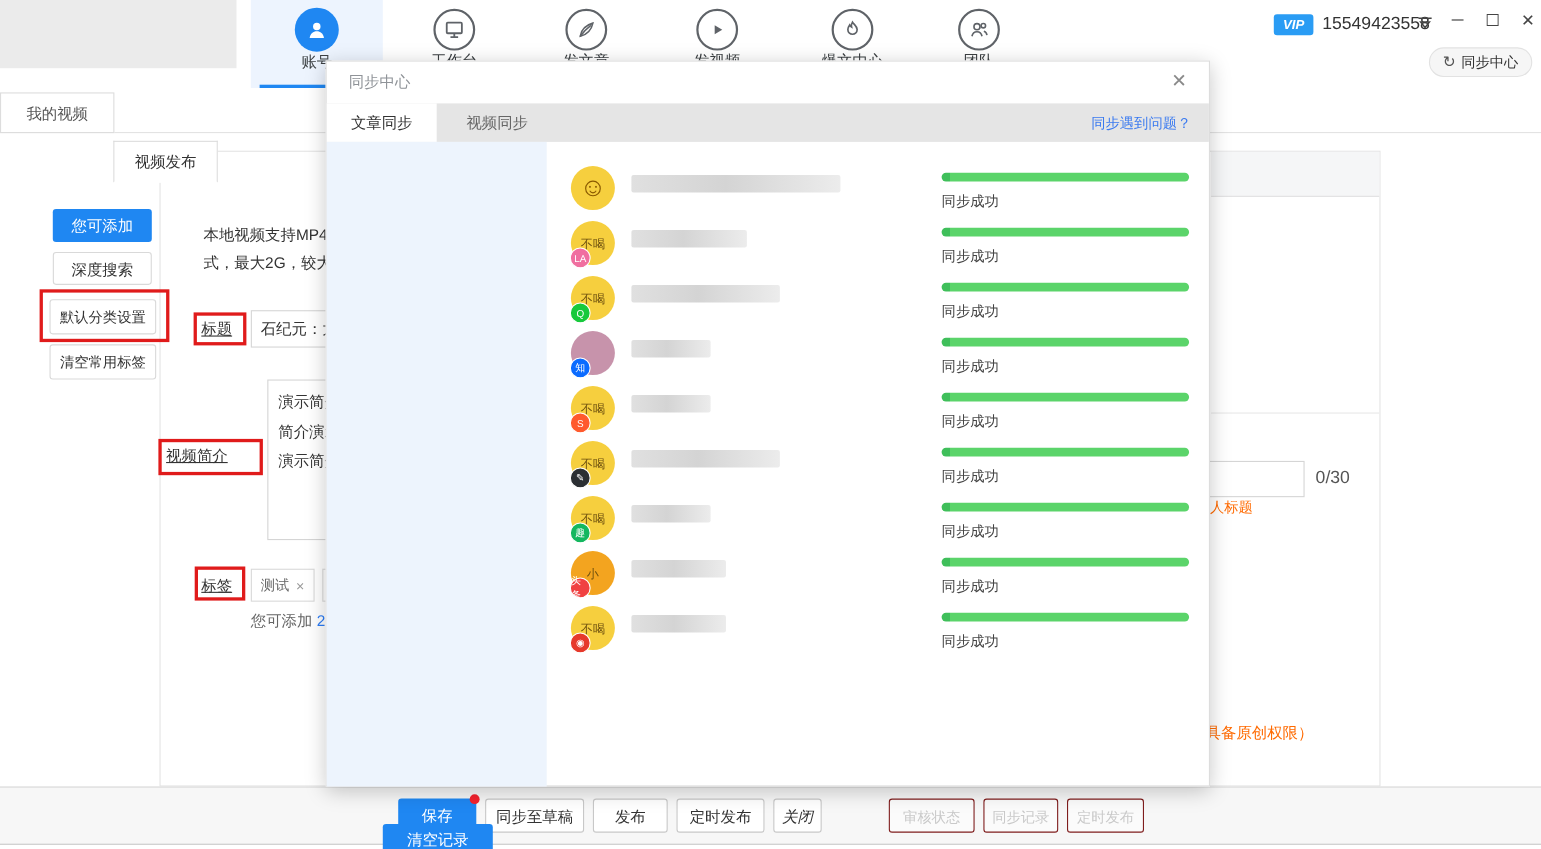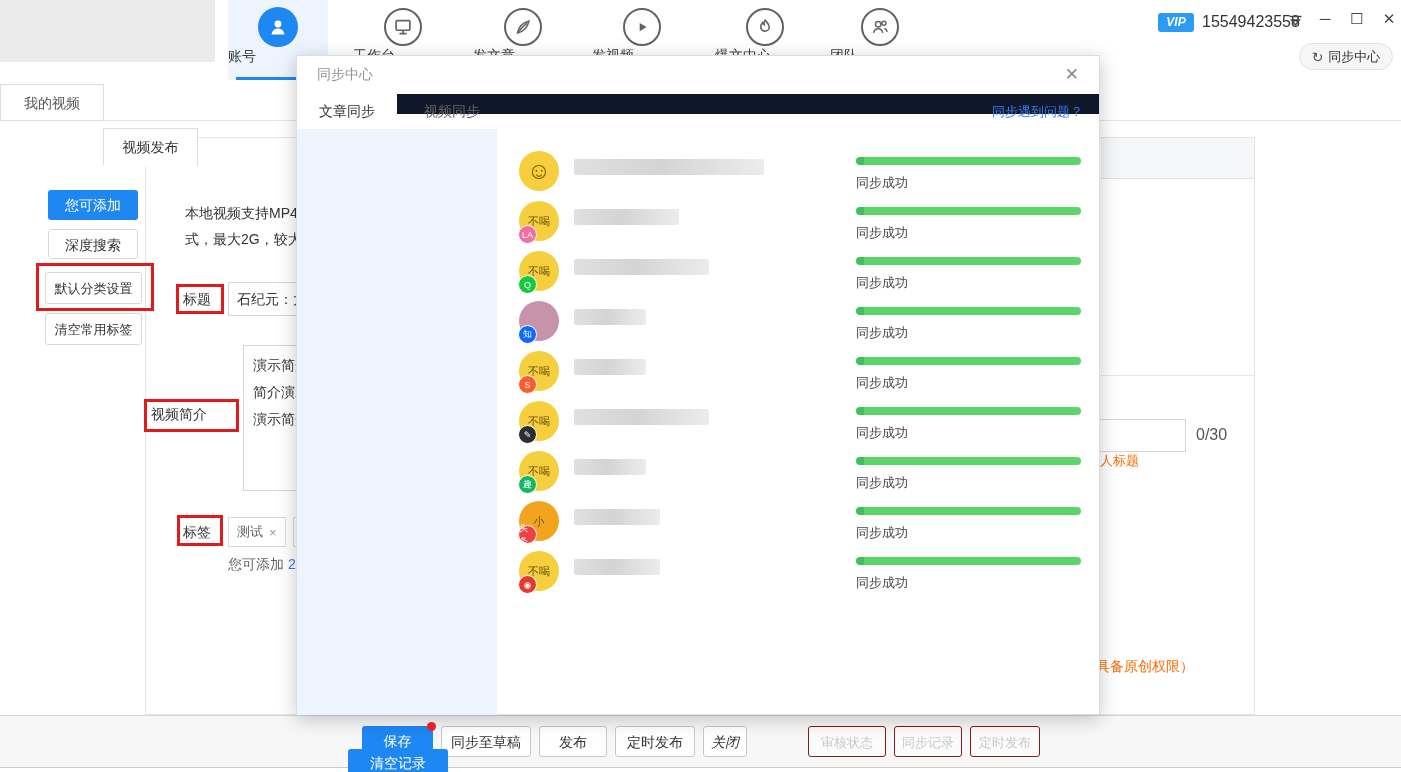--- a/index.html
+++ b/index.html
@@ -2,21 +2,21 @@
 <html style="--accent: #1f87f2; --success: #5bd46a; --annot: #e01b1b; --orange: #ff6a00;"><head>
 <meta charset="utf-8">
 <style>
   html,body{margin:0;padding:0;background:#888;}
   .stage{position:relative;width:1401px;height:772px;background:#fff;overflow:hidden;
          font-family:"Liberation Sans","DejaVu Sans",sans-serif;color:#333;}
   .abs{position:absolute;}
 
   
   .logo-blur{left:0;top:0;width:215px;height:62px;background:#ebebeb;}
-  .nav-item{top:0;height:80px;width:100px;}
+  .nav-item{top:0;height:80px;width:120px;text-align:center;}
   .nav-item.active{background:#edf4fe;}
   .nav-ic{width:38px;height:38px;border:2px solid #5f6368;border-radius:50%;
           margin:8px auto 1px;display:flex;align-items:center;justify-content:center;box-sizing:border-box;}
   .nav-item.active .nav-ic{border:none;background:var(--accent);width:40px;height:40px;margin-top:7px;}
   .nav-label{font-size:14px;color:#3c4043;}
   .nav-underline{position:absolute;left:8px;right:8px;bottom:0;height:3px;background:var(--accent);}
   .vip-badge{left:1158px;top:13px;width:36px;height:19px;background:#2a9cf4;border-radius:3px;
              color:#fff;font-size:12px;font-weight:bold;font-style:italic;text-align:center;line-height:19px;}
   .acct-num{left:1202px;top:13px;font-size:16px;color:#333;}
   .drop-ic{left:1288px;top:14px;}
@@ -31,21 +31,21 @@
             border:1px solid #ddd;box-sizing:border-box;}
   .main-tab.active{border-bottom:1px solid #fff;height:38px;z-index:2;color:#333;}
 
   
   .content-box{left:145px;top:137px;width:1110px;height:578px;border:1px solid #e4e4e4;box-sizing:border-box;background:#fff;}
   .side-btn{left:48px;width:90px;height:30px;border-radius:3px;font-size:14px;text-align:center;line-height:30px;box-sizing:border-box;}
   .side-btn.primary{background:var(--accent);color:#fff;}
   .side-btn.plain{background:#fff;border:1px solid #d9d9d9;color:#333;}
   .side-btn.small{left:45px;width:97px;font-size:13px;height:32px;line-height:32px;}
   .hint-text{left:185px;top:200px;font-size:14px;color:#333;line-height:26px;white-space:nowrap;}
-  .fld-label{font-size:14px;color:#333;}
+  .fld-label{font-size:14px;color:#333;text-decoration:underline;}
   .title-input{left:228px;top:282px;width:112px;height:34px;border:1px solid #d5d5d5;box-sizing:border-box;
                font-size:14px;line-height:32px;padding-left:8px;white-space:nowrap;overflow:hidden;background:#fff;}
   .desc-box{left:243px;top:345px;width:120px;height:146px;border:1px solid #d5d5d5;box-sizing:border-box;
             font-size:14px;line-height:27px;padding:6px 0 0 9px;white-space:nowrap;overflow:hidden;background:#fff;}
   .tag-chip{top:517px;height:30px;border:1px solid #d9d9d9;box-sizing:border-box;background:#fff;
             font-size:13px;color:#666;display:flex;align-items:center;gap:6px;padding:0 8px;overflow:hidden;}
   .tag-x{color:#999;font-size:13px;}
   .tag-hint{left:228px;top:556px;font-size:14px;color:#666;white-space:nowrap;}
   .tag-hint a{color:#2b7cf6;text-decoration:none;}
 
@@ -58,21 +58,21 @@
   .rp-input{left:1060px;top:419px;width:126px;height:33px;border:1px solid #d5d5d5;box-sizing:border-box;background:#fff;}
   .rp-counter{left:1196px;top:426px;font-size:16px;color:#555;}
   .rp-orange1{left:1100px;top:452px;font-size:13px;color:var(--orange);white-space:nowrap;}
   .rp-orange2{left:1096px;top:658px;font-size:14px;color:var(--orange);white-space:nowrap;}
 
   
   .dialog{left:296px;top:55px;width:804px;height:660px;background:#fff;border:1px solid #ddd;
           box-shadow:0 4px 18px rgba(0,0,0,.22);box-sizing:border-box;z-index:10;}
   .dlg-title{left:20px;top:10px;font-size:14px;color:#8f9398;}
   .dlg-close{right:20px;top:8px;font-size:17px;color:#8a8a8a;cursor:default;}
-  .dlg-tabs{left:0;top:38px;width:100%;height:20px;background:#0f172a;}
+  .dlg-tabs{left:0;top:38px;width:100%;height:35px;background:#e5e5e5;}
   .dlg-tab{top:0;height:35px;line-height:35px;text-align:center;font-size:14px;}
   .dlg-tab.active{left:0;width:100px;background:#fff;color:#333;}
   .dlg-tab.idle{left:110px;width:90px;color:#666;}
   .dlg-help{right:16px;top:0;height:35px;line-height:35px;font-size:13px;color:#3a7af0;}
   .dlg-left{left:0;top:73px;width:200px;height:586px;background:#edf4fd;}
   .dlg-sel-item{left:0;top:12px;width:200px;height:62px;background:#dcebfb;padding:9px 0 0 16px;box-sizing:border-box;}
   .blurbar{height:14px;border-radius:2px;background:linear-gradient(90deg,#d9d9d9,#cfcfcf 40%,#e4e4e4);}
   .sel-status{margin-top:8px;font-size:13px;color:#667;}
   .clear-btn{left:51px;top:620px;width:100px;height:29px;background:var(--accent);color:#fff;border-radius:3px;
              font-size:14px;text-align:center;line-height:29px;}

